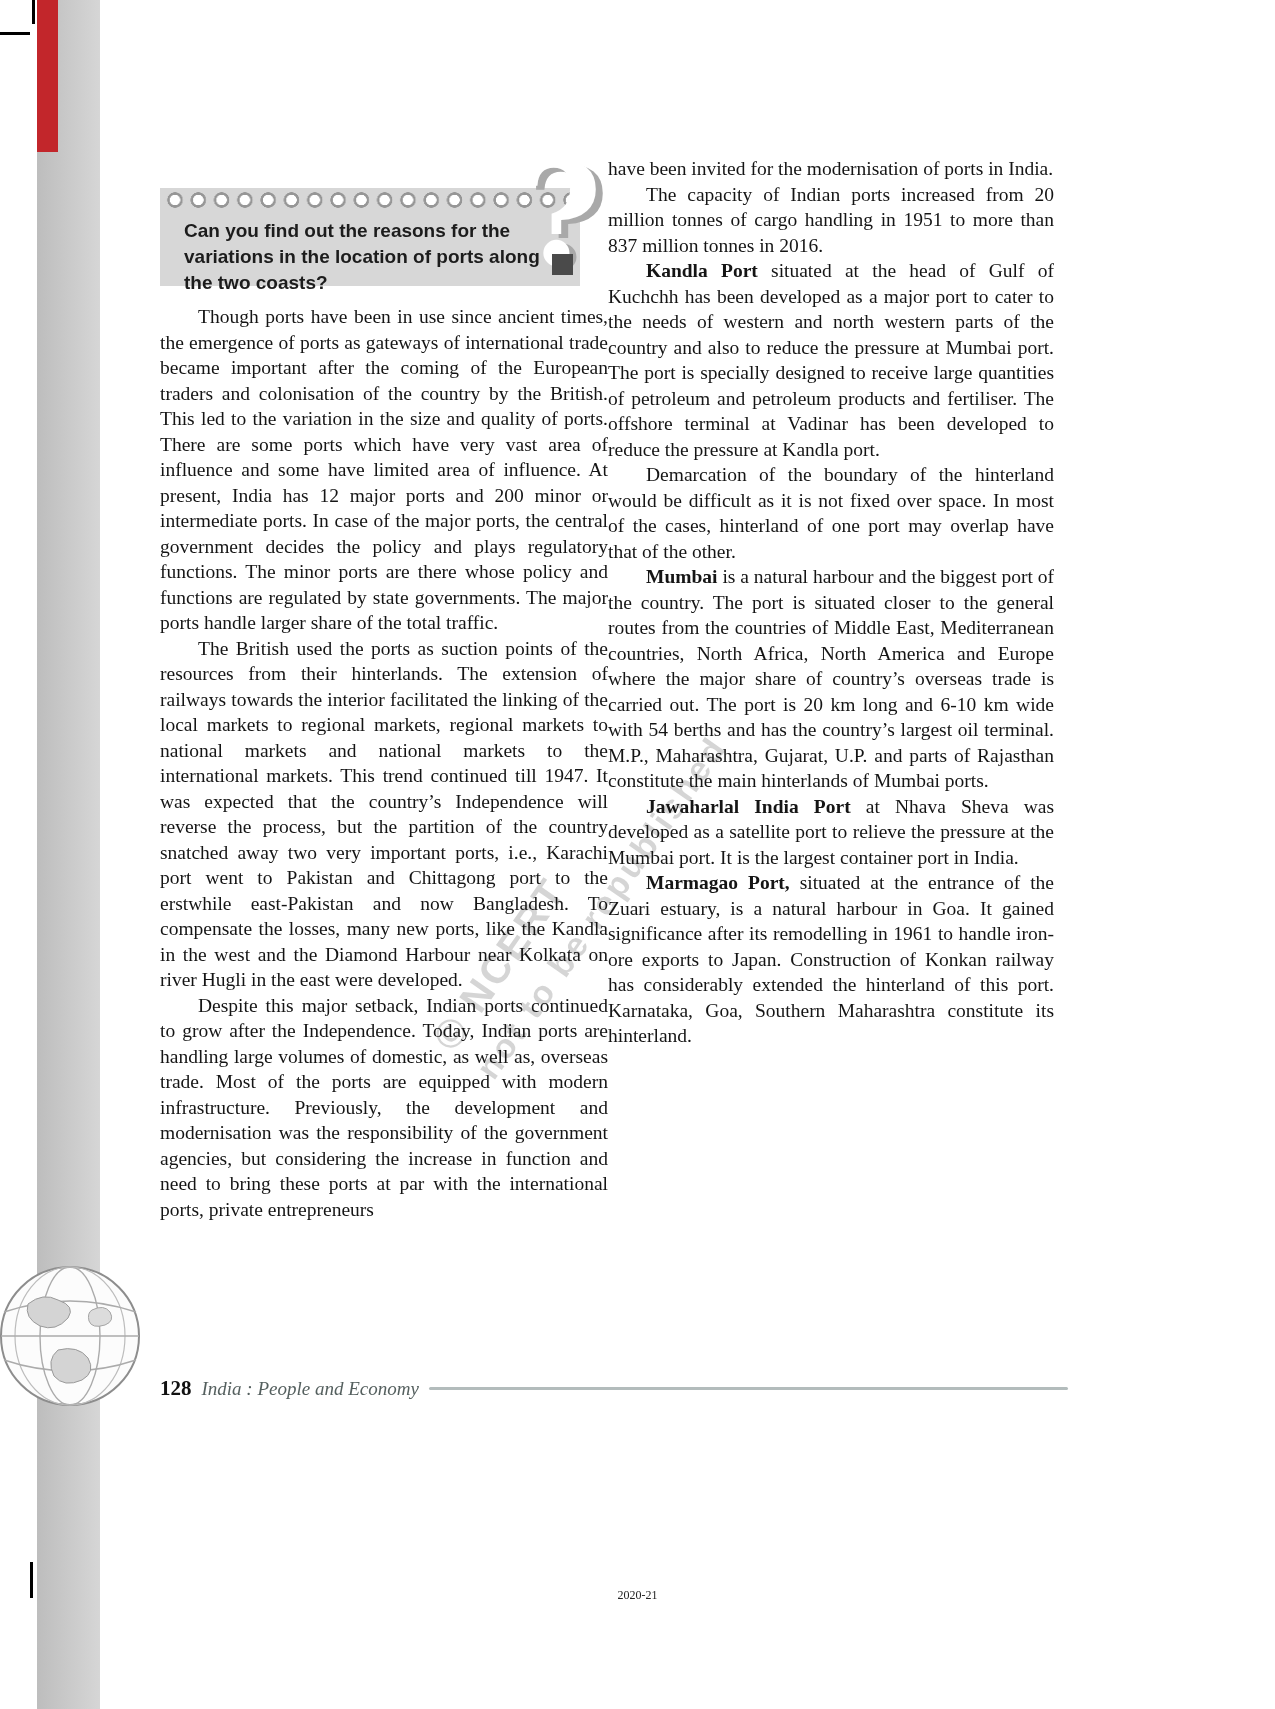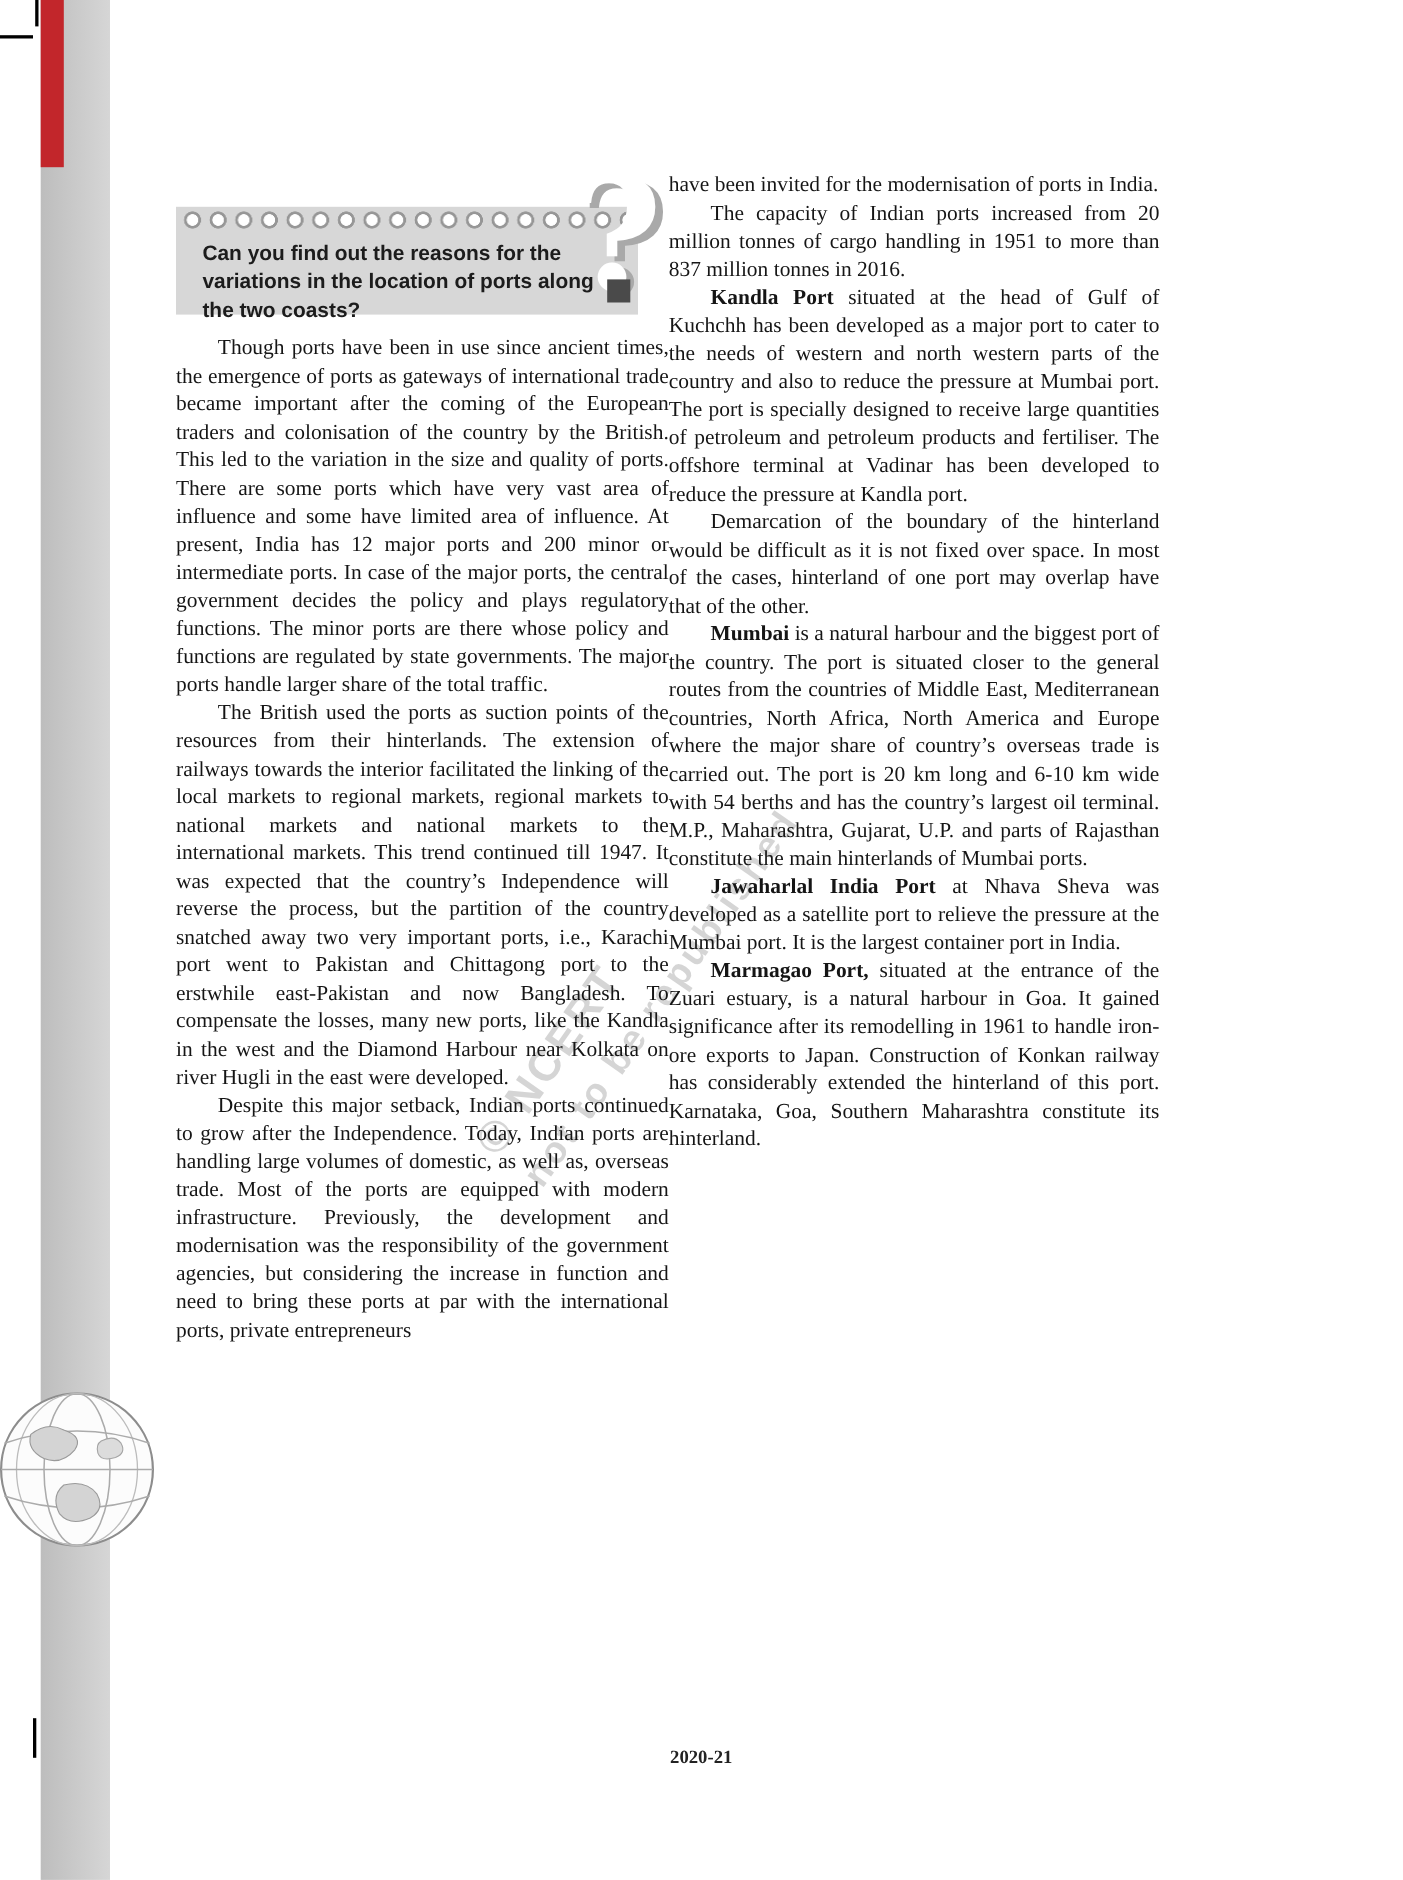--- a/index.html
+++ b/index.html
@@ -63,21 +63,21 @@
   .footer{
     position:absolute;left:160px;top:1376px;width:908px;
     display:flex;align-items:center;
   }
   .footer .pagenum{font-weight:bold;font-size:21px;color:#111;}
   .footer .ftitle{font-style:italic;font-size:19px;color:#55605f;margin-left:10px;}
   .footer .frule{flex:1;height:3px;background:var(--rule_gray,#b3bcbc);
     margin-left:10px;border-radius:2px;}
   .yearmark{
     position:absolute;left:0;right:0;top:1588px;text-align:center;
-    font-size:17px;color:#222;font-weight:bold;
+    font-size:12px;color:#222;
   }
 </style>
 </head>
 <body>
 
 <div class="page">
 
   <div class="crop crop-h"></div>
   <div class="crop crop-v"></div>
   <div class="crop crop-b"></div>
@@ -120,16 +120,21 @@
   <div class="col col-right">
     <p><span>have been invited for the modernisation of ports in India.</span></p>
     <p class="indent"><span>The capacity of Indian ports increased from 20 million tonnes of cargo handling in 1951 to more than 837 million tonnes in 2016.</span></p>
     <p class="indent"><b>Kandla Port</b><span> situated at the head of Gulf of Kuchchh has been developed as a major port to cater to the needs of western and north western parts of the country and also to reduce the pressure at Mumbai port. The port is specially designed to receive large quantities of petroleum and petroleum products and fertiliser. The offshore terminal at Vadinar has been developed to reduce the pressure at Kandla port.</span></p>
     <p class="indent"><span>Demarcation of the boundary of the hinterland would be difficult as it is not fixed over space. In most of the cases, hinterland of one port may overlap have that of the other.</span></p>
     <p class="indent"><b>Mumbai</b><span> is a natural harbour and the biggest port of the country. The port is situated closer to the general routes from the countries of Middle East, Mediterranean countries, North Africa, North America and Europe where the major share of country’s overseas trade is carried out. The port is 20 km long and 6-10 km wide with 54 berths and has the country’s largest oil terminal. M.P., Maharashtra, Gujarat, U.P. and parts of Rajasthan constitute the main hinterlands of Mumbai ports.</span></p>
     <p class="indent"><b>Jawaharlal India Port</b><span> at Nhava Sheva was developed as a satellite port to relieve the pressure at the Mumbai port. It is the largest container port in India.</span></p>
     <p class="indent"><b>Marmagao Port,</b><span> situated at the entrance of the Zuari estuary, is a natural harbour in Goa. It gained significance after its remodelling in 1961 to handle iron-ore exports to Japan. Construction of Konkan railway has considerably extended the hinterland of this port. Karnataka, Goa, Southern Maharashtra constitute its hinterland.</span></p>
   </div>
 
+  <div class="footer">
+    <span class="pagenum">128</span>
+    <span class="ftitle">India : People and Economy</span>
+    <span class="frule"></span>
+  </div>
 
   <div class="yearmark">2020-21</div>
 
 </div>
 
 </body></html>

